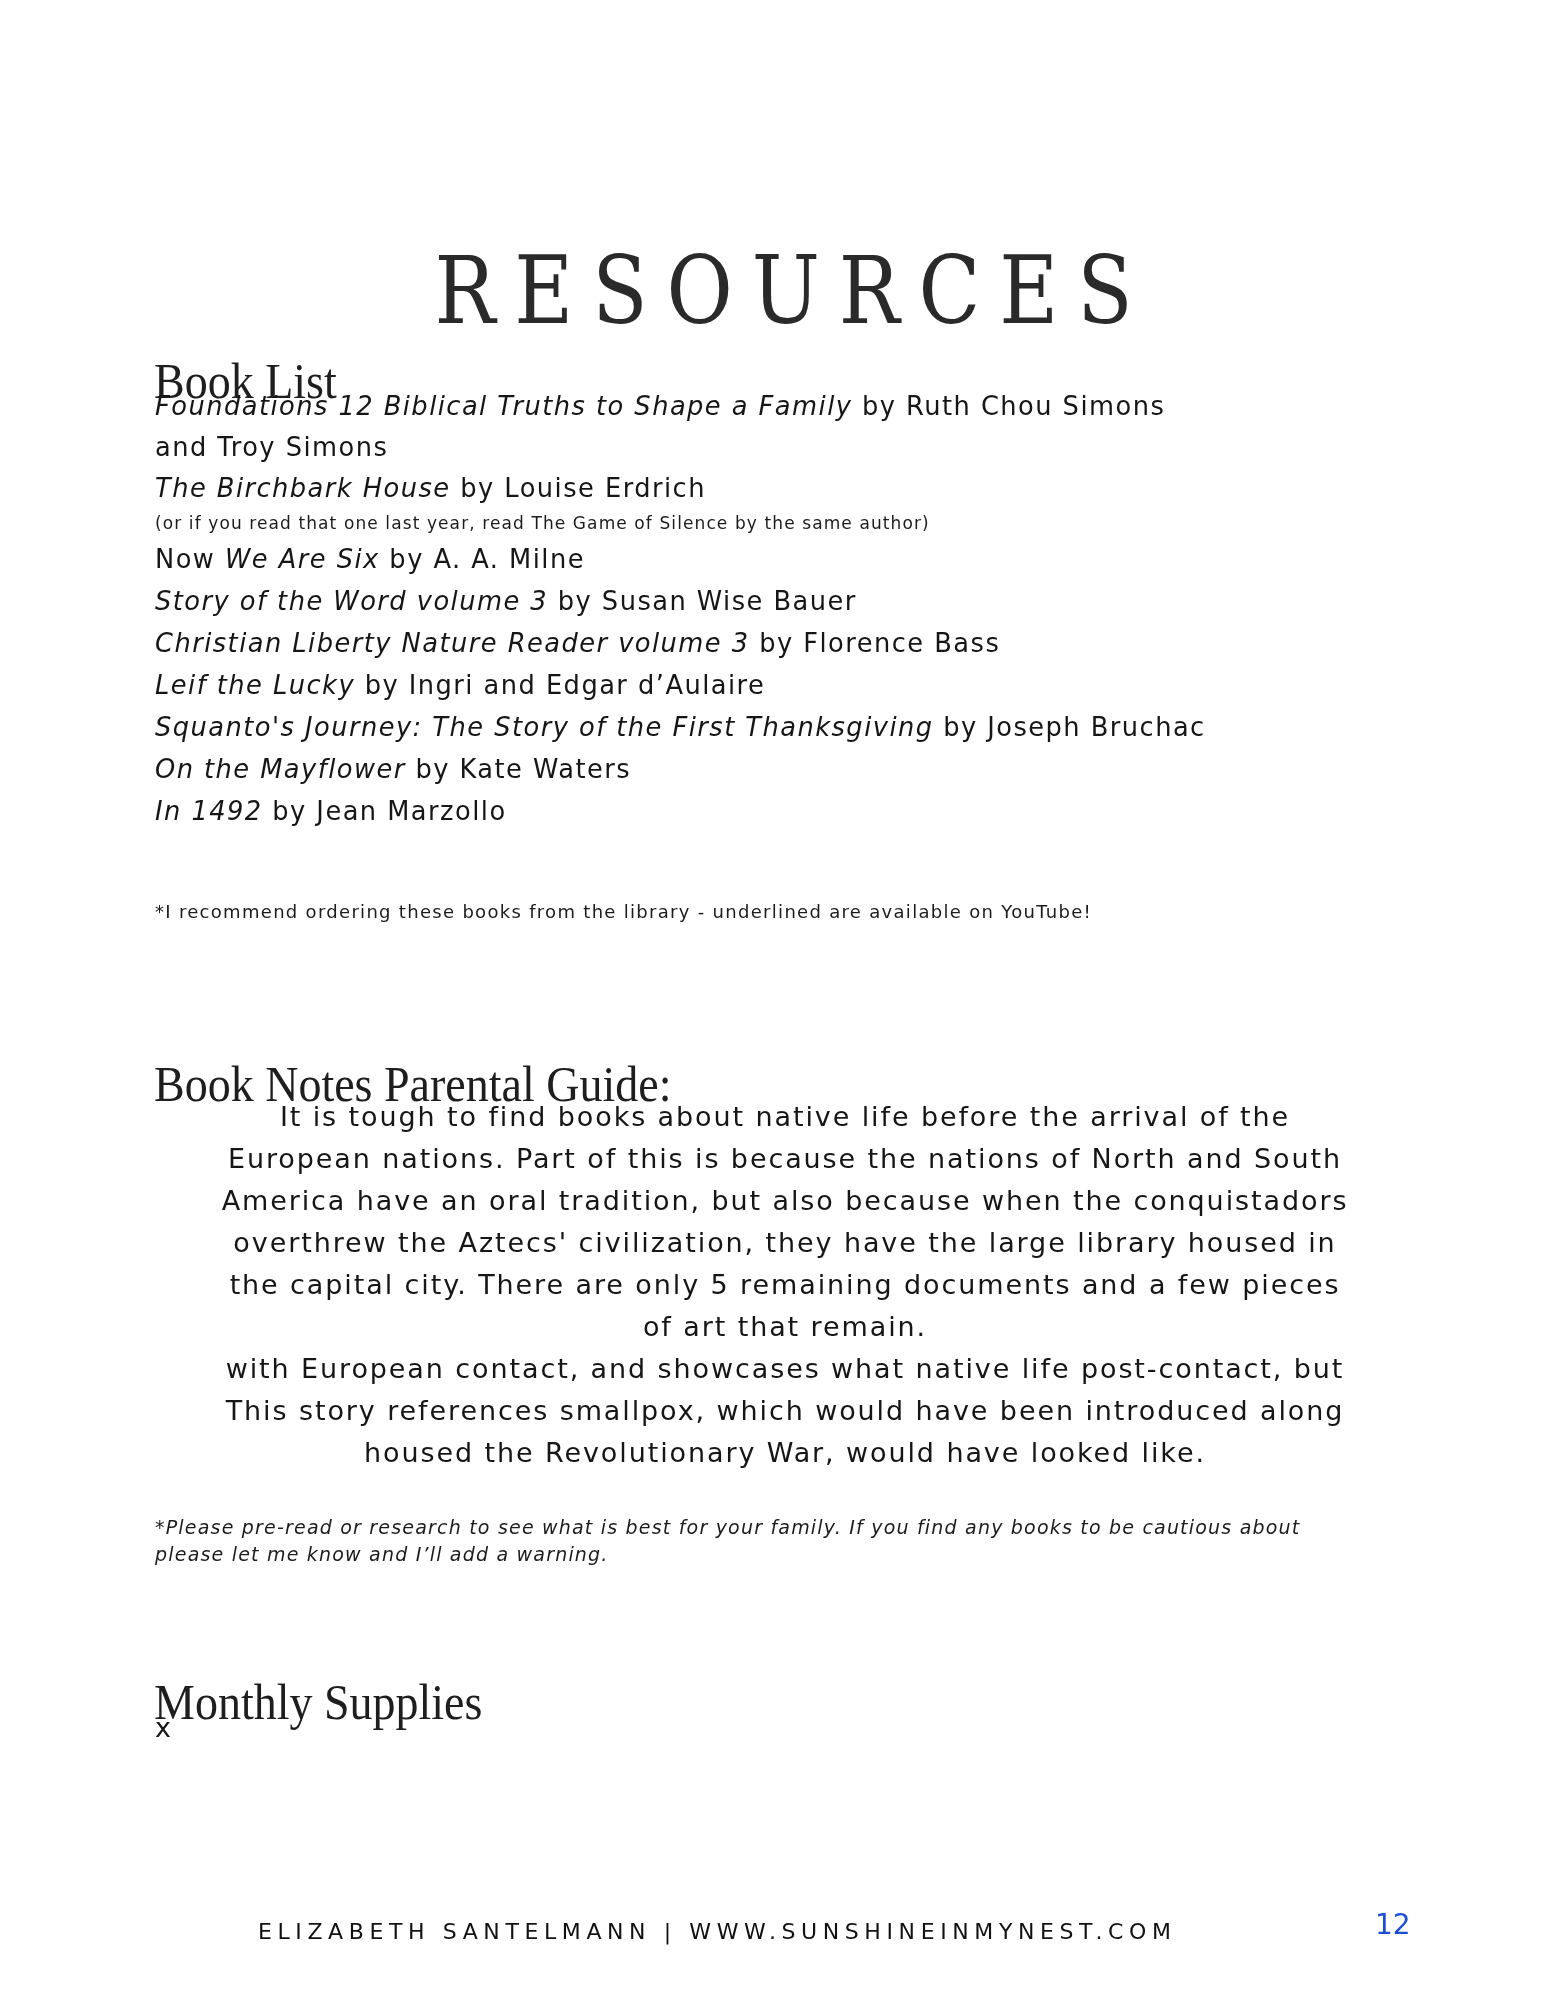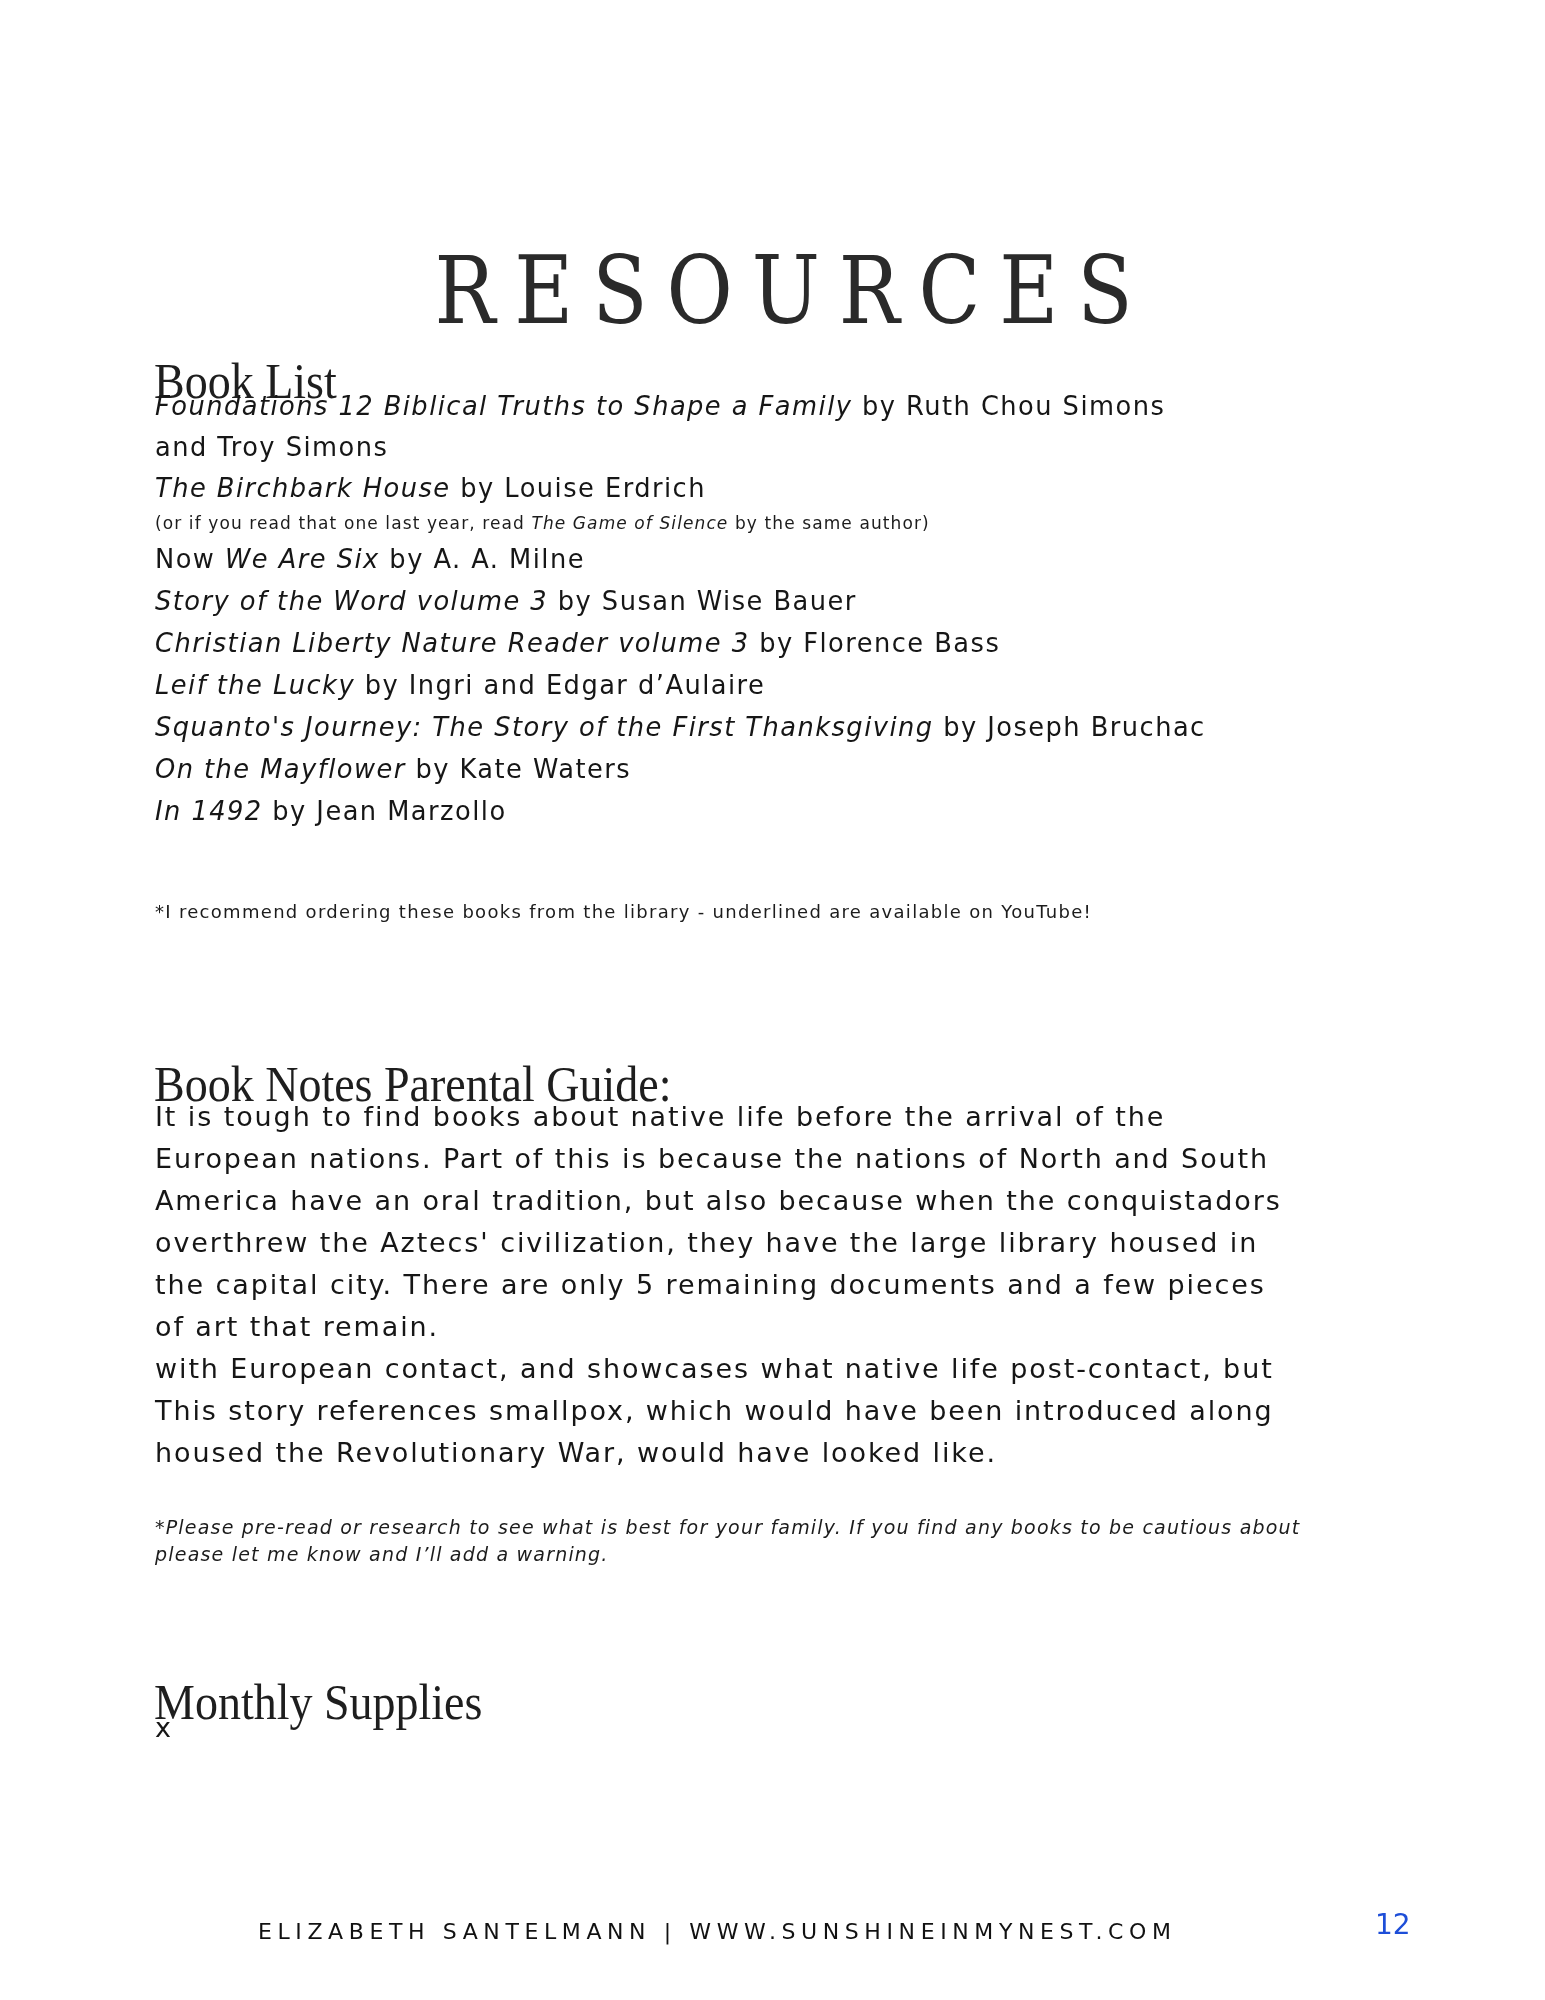--- a/index.html
+++ b/index.html
@@ -31,34 +31,34 @@
     font-size: 26.5px; letter-spacing: 1.5px; color: #161616;
     line-height: 42px;
     transform: scaleX(0.97); transform-origin: left center;
   }
   .list-line .t { font-style: italic; }
   .sub-note {
     position: absolute; left: 0; white-space: nowrap;
     font-family: "DejaVu Sans", sans-serif;
     font-size: 17px; letter-spacing: 1.1px; color: #1c1c1c; line-height: 22px;
   }
-  .sub-note .t { font-style: italic; }
+  .sub-note .t { }
 
   .footnote {
     font-family: "DejaVu Sans", sans-serif;
     font-size: 18px; letter-spacing: 1.3px; color: #1c1c1c; left: 155px; line-height: 24px;
   }
 
   .para {
     left: 155px; width: 1260px;
     font-family: "DejaVu Sans", sans-serif;
     font-size: 27px; letter-spacing: 1.9px; color: #161616;
     line-height: 42px; white-space: normal;
   }
-  .para-line { display: block; white-space: nowrap; }
+  .para-line { display: block; white-space: nowrap; text-align: center; }
 
   .caution {
     left: 155px; font-family: "DejaVu Sans", sans-serif; font-style: italic;
     font-size: 19px; letter-spacing: 1.2px; color: #1c1c1c; line-height: 27px;
   }
   .caution span { display: block; white-space: nowrap; }
 
   .supplies-x {
     left: 155px; font-family: "DejaVu Sans", sans-serif; font-size: 27px; color: #161616; line-height: 32px;
   }

